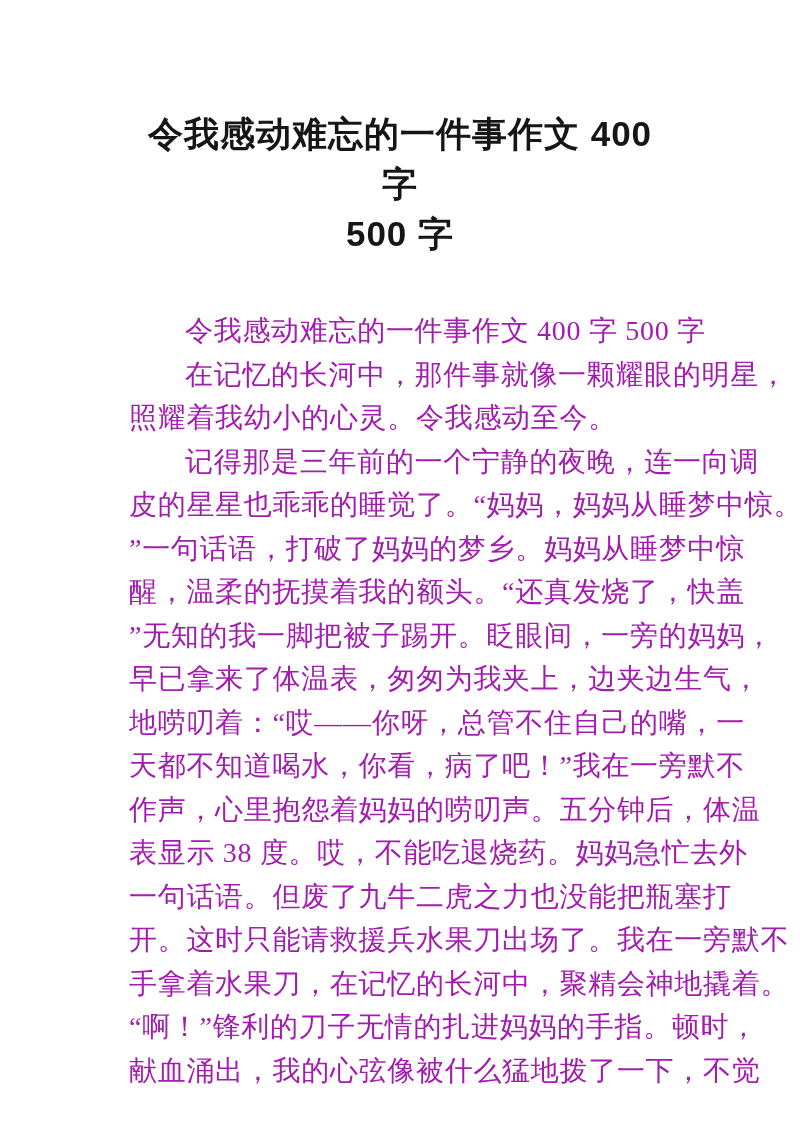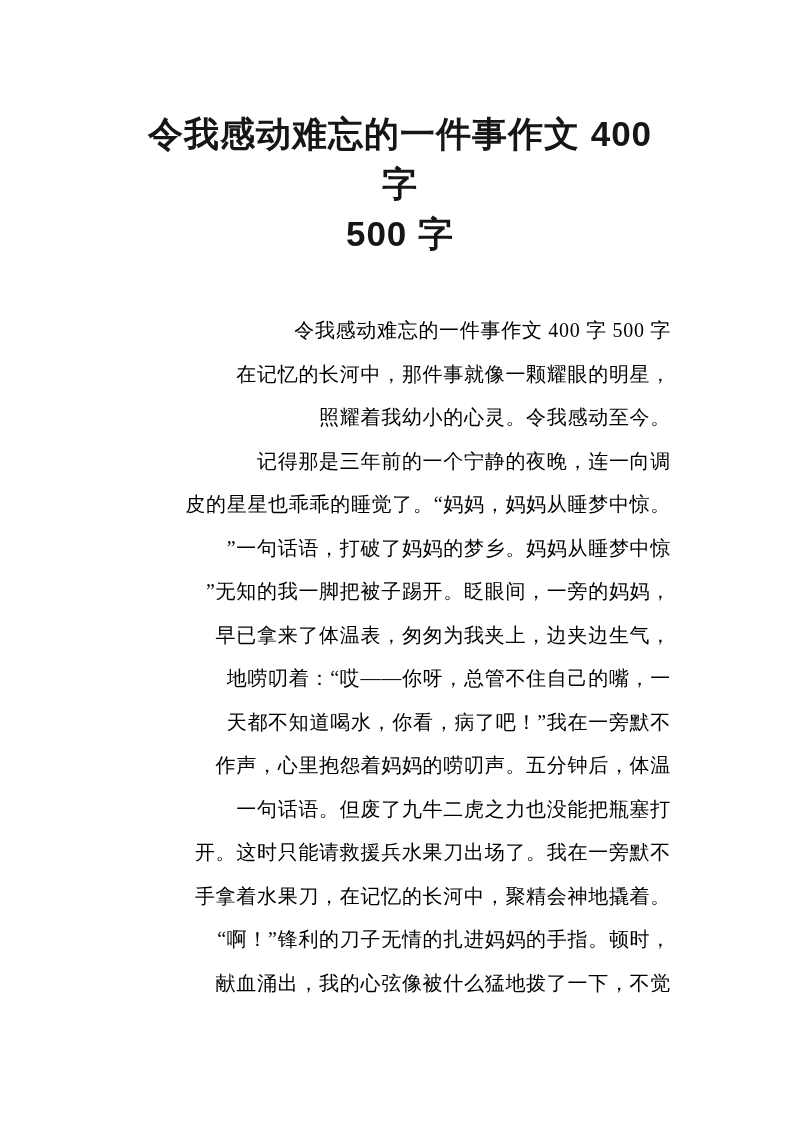--- a/index.html
+++ b/index.html
@@ -28,26 +28,25 @@
     font-size: 35px;
     line-height: 50px;
     color: #161616;
     letter-spacing: 1px;
   }
   .doc-body {
     margin-top: 50px;
     color: #1f1f1f;
   }
   .body-line {
-    font-size: 20px;
+    font-size: 28px;
     line-height: 43.5px;
     letter-spacing: 0.7px;
     white-space: nowrap;
-    color: #000000;
-    text-align: right;
+    color: #a21caf;
   }
   .body-line.indent {
     text-indent: 2em;
   }
 </style>
 </head>
 <body>
 
 <div class="page">
   <div class="content">
@@ -55,25 +54,27 @@
       <div>令我感动难忘的一件事作文 400 字</div>
       <div>500 字</div>
     </h1>
     <div class="doc-body">
         <div class="body-line indent">令我感动难忘的一件事作文 400 字 500 字</div>
         <div class="body-line indent">在记忆的长河中，那件事就像一颗耀眼的明星，</div>
         <div class="body-line">照耀着我幼小的心灵。令我感动至今。</div>
         <div class="body-line indent">记得那是三年前的一个宁静的夜晚，连一向调</div>
         <div class="body-line">皮的星星也乖乖的睡觉了。“妈妈，妈妈从睡梦中惊。</div>
         <div class="body-line">”一句话语，打破了妈妈的梦乡。妈妈从睡梦中惊</div>
+        <div class="body-line">醒，温柔的抚摸着我的额头。“还真发烧了，快盖</div>
         <div class="body-line">”无知的我一脚把被子踢开。眨眼间，一旁的妈妈，</div>
         <div class="body-line">早已拿来了体温表，匆匆为我夹上，边夹边生气，</div>
         <div class="body-line">地唠叨着：“哎——你呀，总管不住自己的嘴，一</div>
         <div class="body-line">天都不知道喝水，你看，病了吧！”我在一旁默不</div>
         <div class="body-line">作声，心里抱怨着妈妈的唠叨声。五分钟后，体温</div>
+        <div class="body-line">表显示 38 度。哎，不能吃退烧药。妈妈急忙去外</div>
         <div class="body-line">一句话语。但废了九牛二虎之力也没能把瓶塞打</div>
         <div class="body-line">开。这时只能请救援兵水果刀出场了。我在一旁默不</div>
         <div class="body-line">手拿着水果刀，在记忆的长河中，聚精会神地撬着。</div>
         <div class="body-line">“啊！”锋利的刀子无情的扎进妈妈的手指。顿时，</div>
         <div class="body-line">献血涌出，我的心弦像被什么猛地拨了一下，不觉</div>
       </div>
   </div>
 </div>
 
 </body></html>

